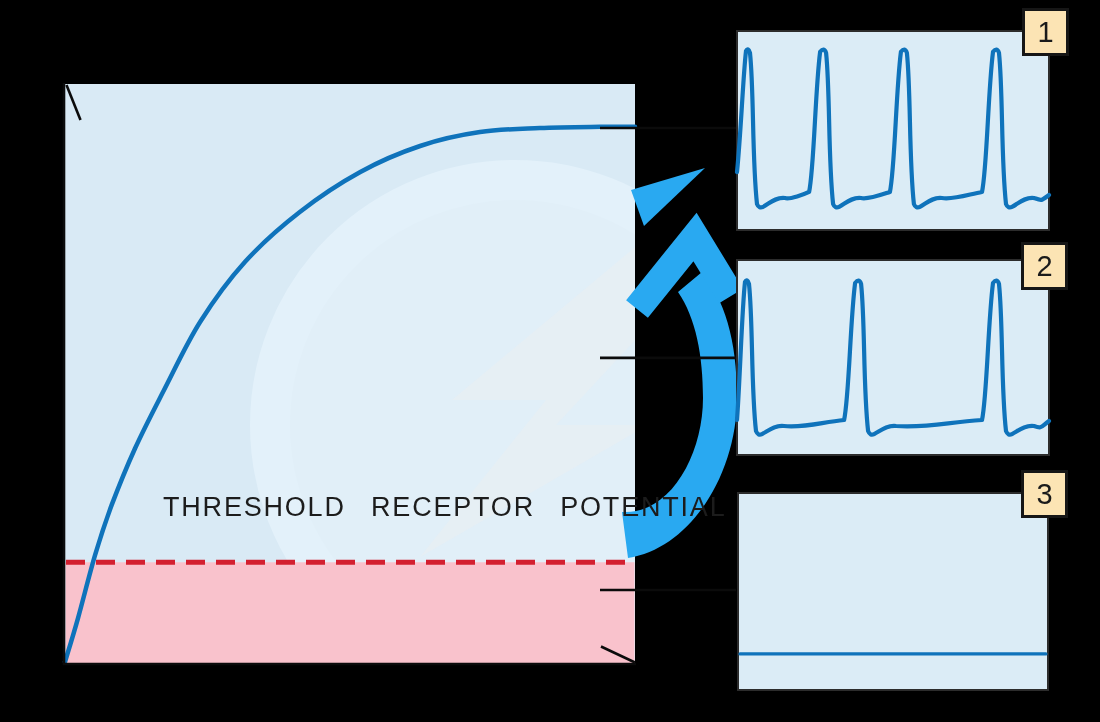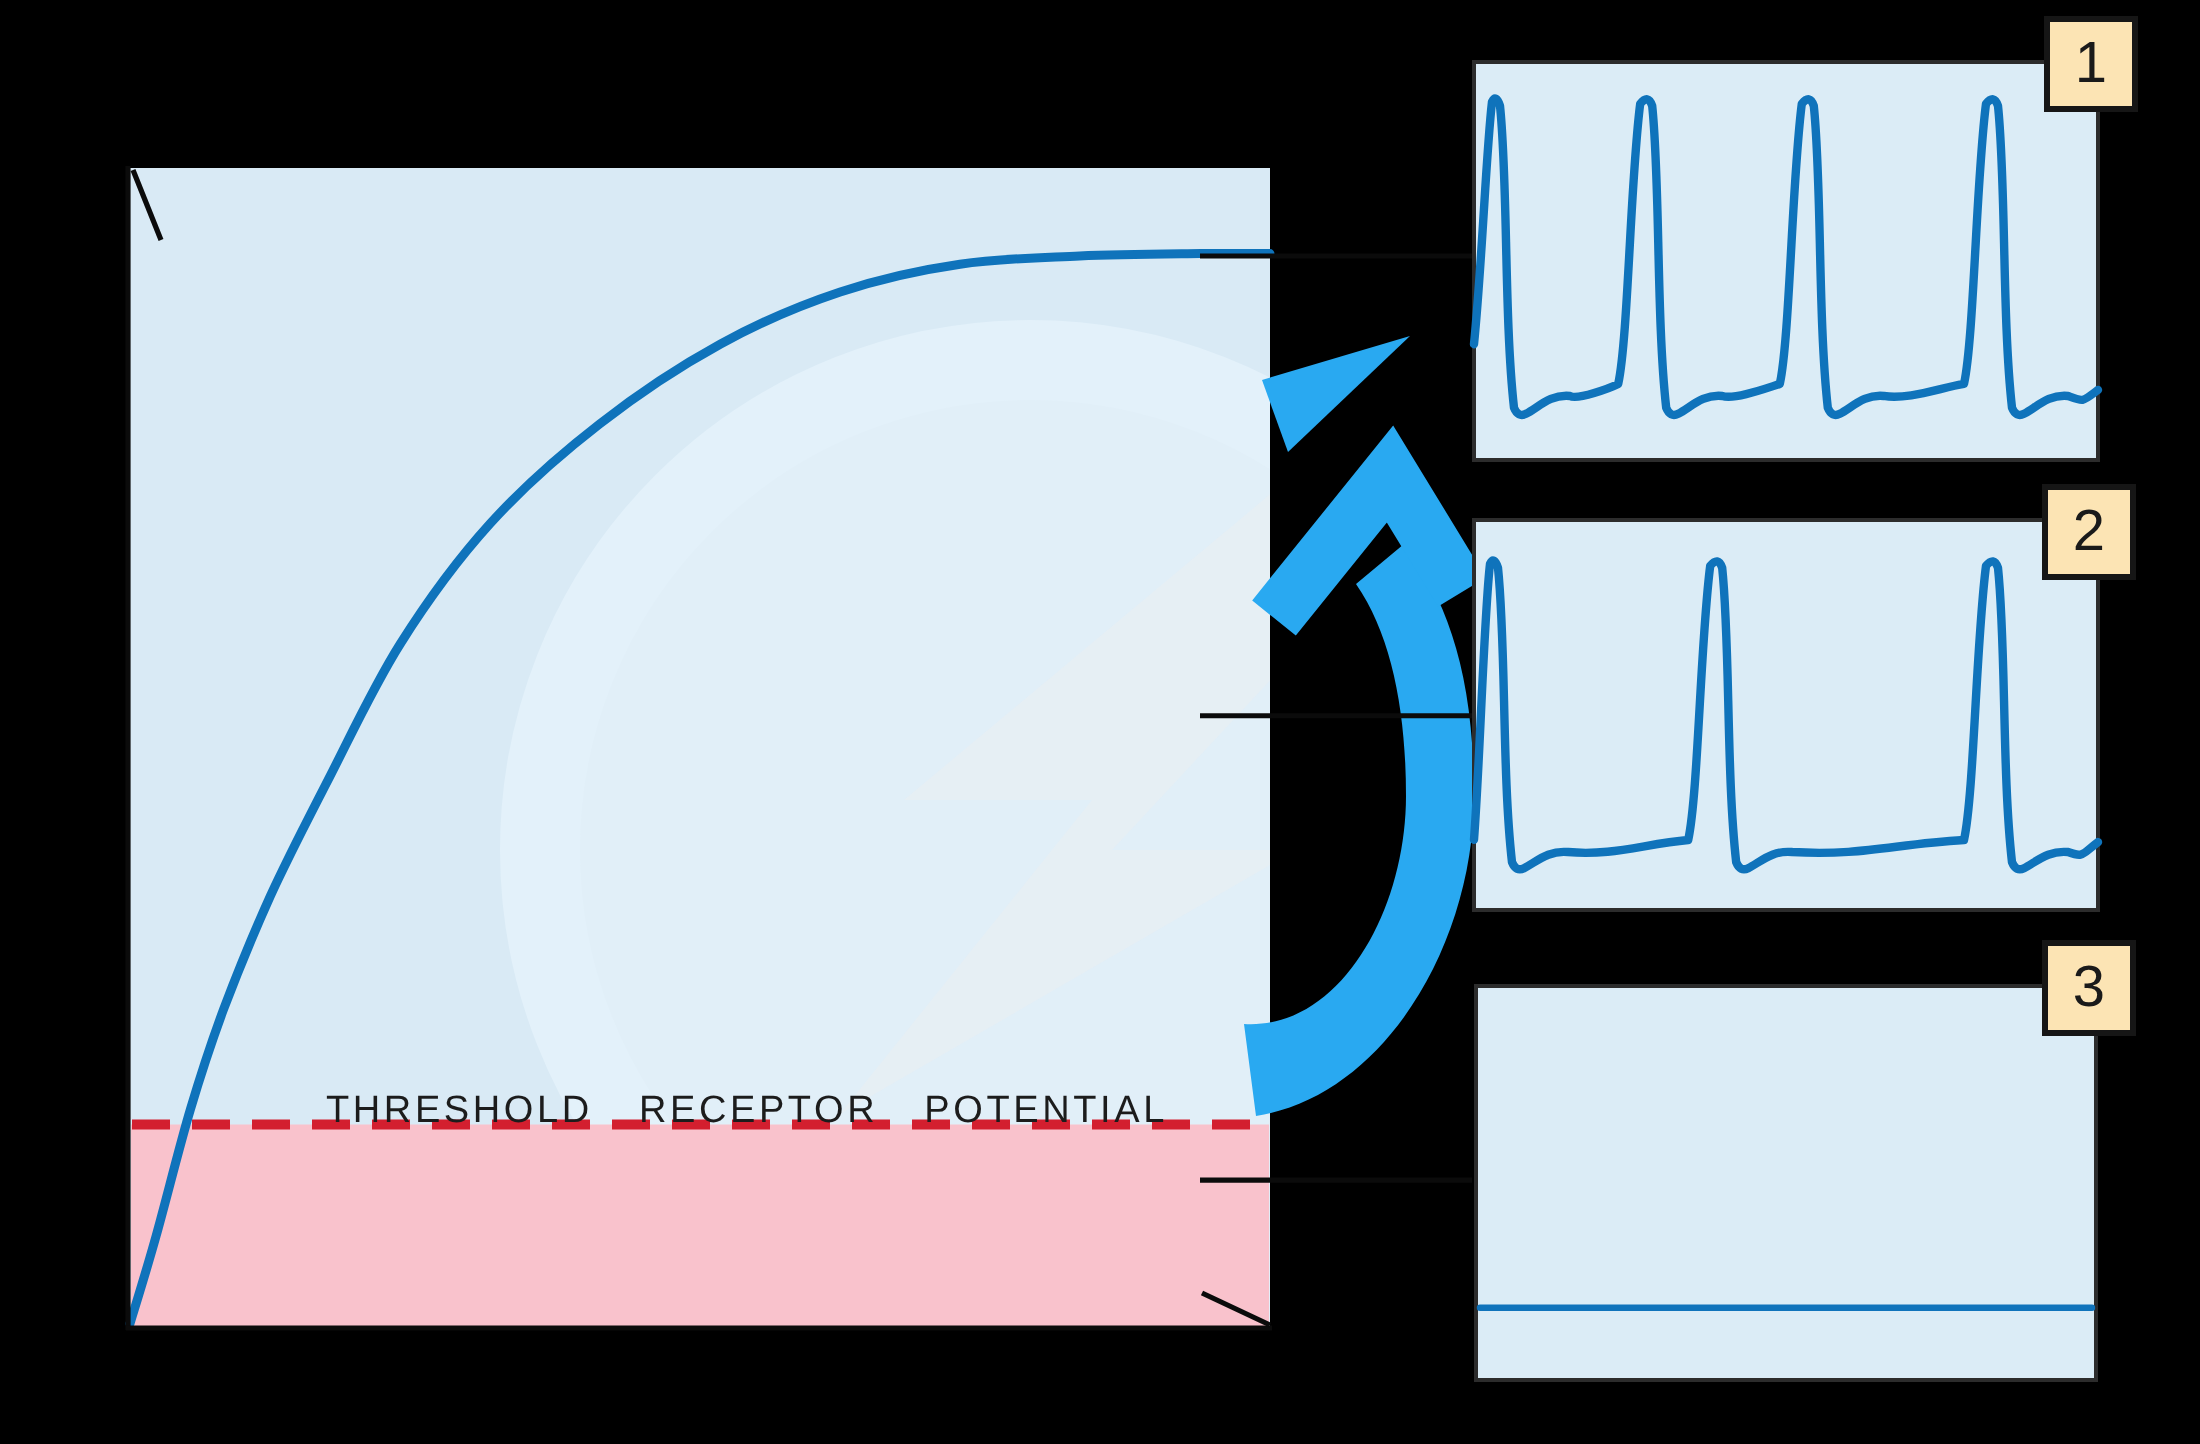--- a/index.html
+++ b/index.html
@@ -1,19 +1,19 @@
 <!DOCTYPE html>
 <html><head>
 <meta charset="utf-8">
 <style>
   html,body{margin:0;padding:0;background:#000;}
   #stage{position:relative;width:1100px;height:722px;background:#000;overflow:hidden;
          font-family:"Liberation Sans",sans-serif;}
   #scene{position:absolute;left:0;top:0;}
-  .threshold-label{position:absolute;left:163px;top:545px;font-size:19px;
+  .threshold-label{position:absolute;left:163px;top:492px;font-size:27px;
          letter-spacing:1.8px;word-spacing:16px;color:#1c1c1c;white-space:nowrap;}
   .tag{position:absolute;width:41px;height:42px;background:#fce4b4;border:3px solid #161616;
        display:flex;align-items:center;justify-content:center;font-size:29px;color:#1a1a1a;}
   #tag-1{left:1022px;top:8px;}
   #tag-2{left:1021px;top:242px;}
   #tag-3{left:1021px;top:470px;}
 </style>
 </head>
 <body>
 

